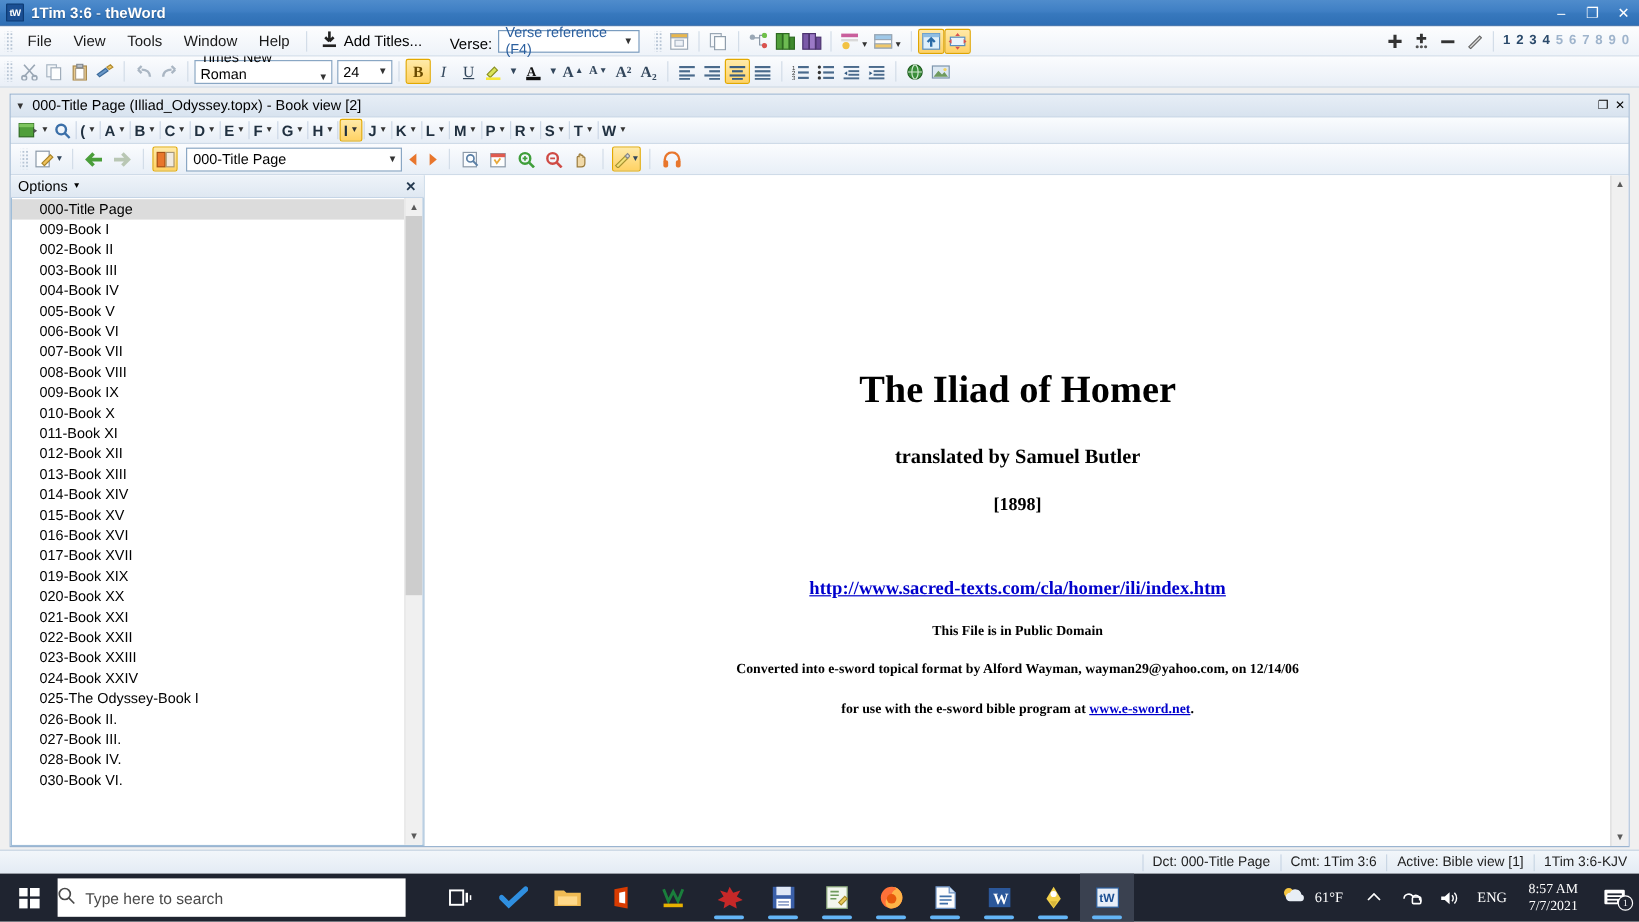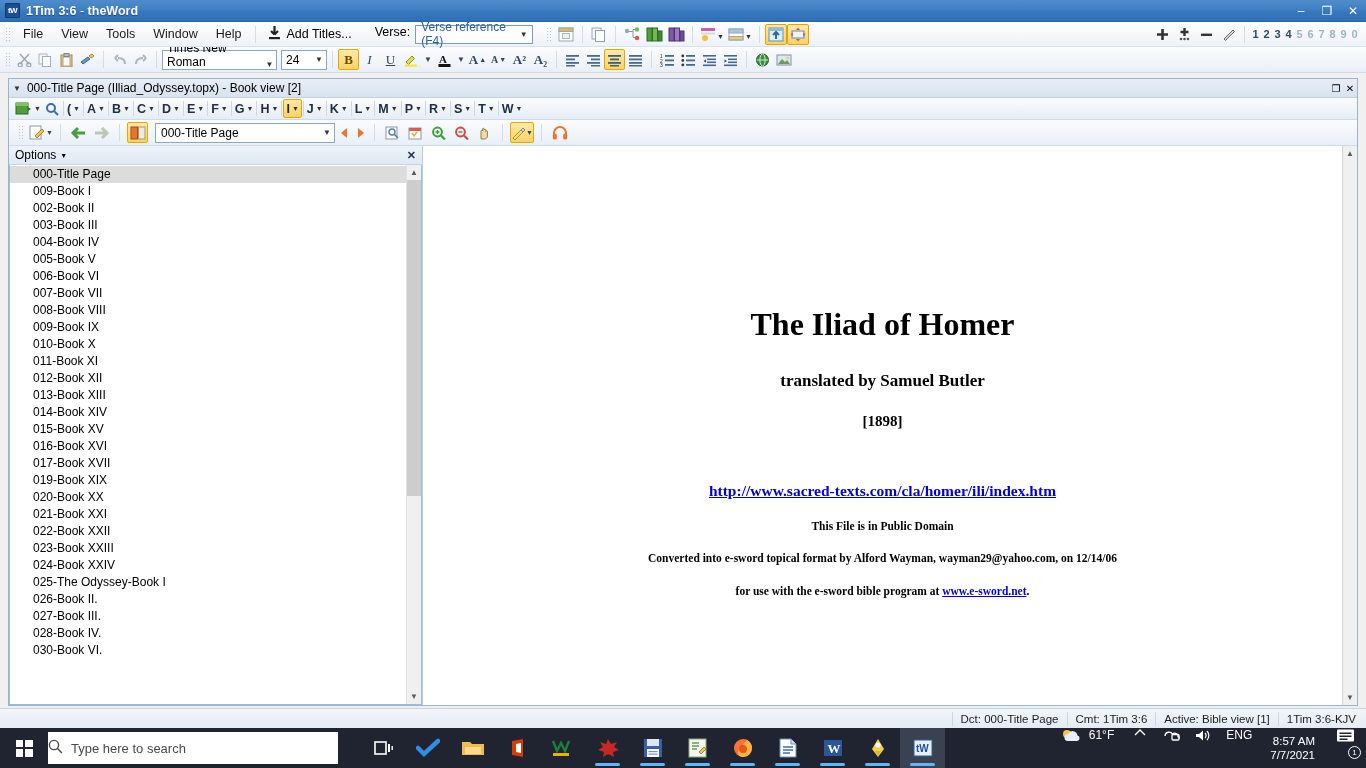--- a/index.html
+++ b/index.html
@@ -38,21 +38,21 @@
     border-bottom:1px solid #d7e2ee;
     position:relative;
   }
   .grip{ width:7px; height:17px; margin:0 3px 0 4px;
     background-image:radial-gradient(circle, #b6c4d4 1px, transparent 1px);
     background-size:3px 3px; background-position:1px 1px; }
   .menu-item{ padding:4px 9px; font-size:12.5px; color:#1a1a1a; cursor:default; border-radius:2px;}
   .vsep{ width:1px; height:17px; background:#d3dde8; margin:0 5px; }
   .mb-addtitles{ display:flex;align-items:center;gap:5px;padding:2px 7px; font-size:12.5px;}
 
-  .mb-verse{ display:flex; align-items:flex-start; gap:5px; margin-left:16px;}
+  .mb-verse{ display:flex; align-items:flex-end; gap:5px; margin-left:16px;}
   .mb-verse-label{ font-size:12.5px; }
   .combo{
     height:19px; border:1px solid #7a9cbf; background:#fff;
     display:flex;align-items:center; font-size:12px; color:#2b5f9e;
     padding:0 2px 0 5px; position:relative;
   }
   .combo .arrow{ margin-left:auto; width:15px; text-align:center; color:#333; font-size:8px;}
   .tool-ico{ width:22px;height:21px; display:flex;align-items:center;justify-content:center; border-radius:2px; }
   .tool-ico.on{ background:linear-gradient(to bottom,#ffe9a8,#ffd164); border:1px solid #e0a500; }
 
@@ -102,21 +102,21 @@
     height:26px; display:flex; align-items:center; gap:2px;
     background:linear-gradient(to bottom,#fbfcfe,#e8eff7);
     border-bottom:1px solid #cfdbe8; padding-left:4px;
   }
   .navcombo{ height:20px; width:180px; border:1px solid #8aa7c4; background:#fff;
              display:flex;align-items:center; padding-left:5px; font-size:12px;}
 
   .workarea{ flex:1; display:flex; background:#f3f6fa; overflow:hidden; }
 
   
-  .leftpanel{ width:414px; display:flex; flex-direction:column;
+  .leftpanel{ width:345px; display:flex; flex-direction:column;
               border-right:1px solid #b9cde0; background:#fff; }
   .options-bar{ height:19px; display:flex;align-items:center;
                 background:linear-gradient(to bottom,#eef3f9,#dfe8f2);
                 border-bottom:1px solid #c5d5e6; font-size:12px; padding-left:6px;}
   .options-bar .caret{ font-size:7px; margin-left:4px; }
   .options-bar .x{ margin-left:auto; margin-right:6px; font-size:11px; font-weight:bold; color:#24394f; }
   .listwrap{ flex:1; display:flex; overflow:hidden; border:1px solid #9fbdd8; border-top:none;}
   .list{ flex:1; background:#fff; overflow:hidden; padding-top:1px;}
   .litem{ height:17px; line-height:17px; padding-left:23px; font-size:12px; white-space:nowrap;}
   .litem.sel{ background:#dcdcdc; }
@@ -163,21 +163,21 @@
     gap:8px; color:#4a4a4a; font-size:13px;
   }
   .tb-items{ display:flex; align-items:center; margin-left:22px; gap:0;}
   .tbi{ width:45px; height:40px; display:flex;align-items:center;justify-content:center; position:relative;}
   .tbi.active{ background:#3a4150; }
   .tbi.active::after, .tbi.run::after{
     content:""; position:absolute; bottom:2px; left:10px; right:10px; height:3px;
     background:#64b5f6; border-radius:2px;
   }
   .tray{ margin-left:auto; display:flex; align-items:center; color:#fff; font-size:12px; gap:0;}
-  .tray > div{ display:flex; justify-content:center; height:40px; }
+  .tray > div{ display:flex; align-items:center; justify-content:center; height:40px;font-family:Liberation Serif, serif; }
   .tray .weather{ gap:7px; padding:0 10px; }
   .tray .chev{ padding:0 10px; font-size:11px;}
   .tray .ico{ padding:0 7px; font-size:14px;}
   .tray .lang{ padding:0 8px; font-size:12px;}
   .tray .clock{ flex-direction:column; line-height:14px; padding:0 10px; font-size:11.5px; text-align:right;}
   .tray .action{ padding:0 11px; position:relative; }
   .badge{ position:absolute; right:5px; bottom:9px; width:13px;height:13px;border-radius:50%;
           background:#1f2430; border:1px solid #fff; color:#fff; font-size:8px;
           display:flex;align-items:center;justify-content:center;}
   .nodrag{ user-select:none; }

